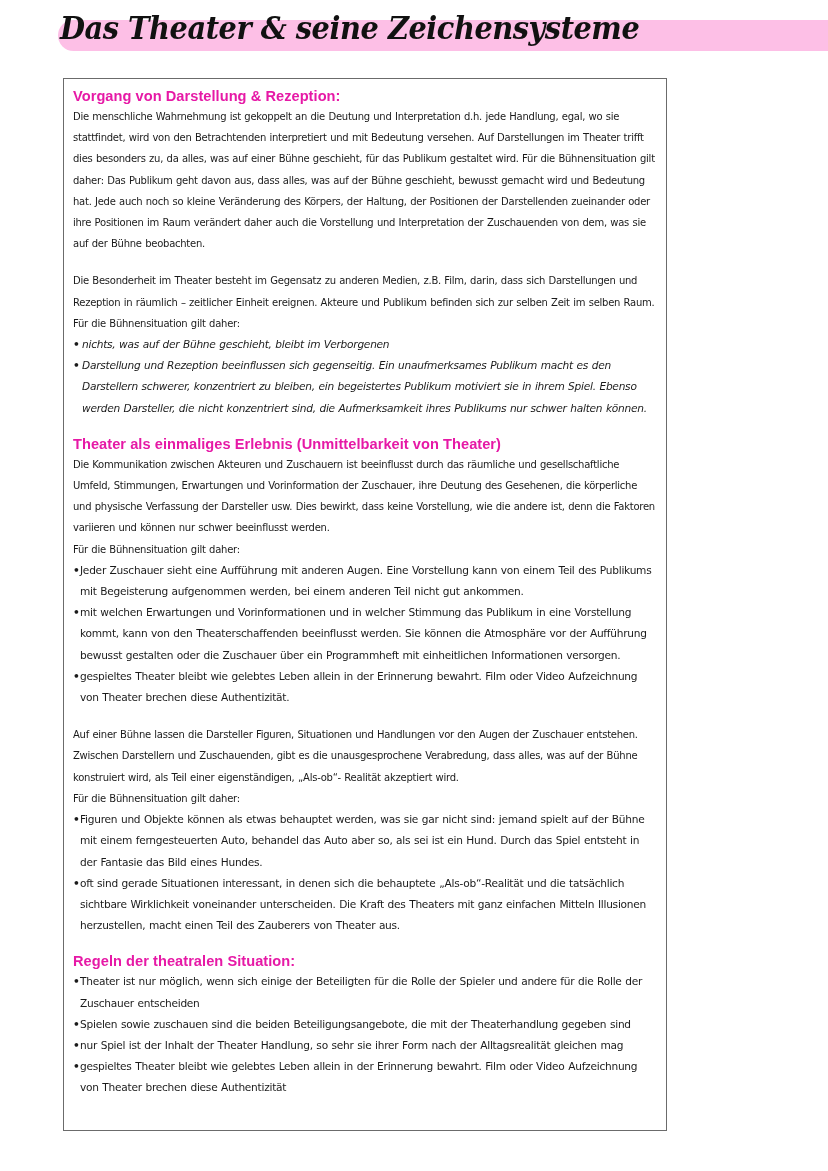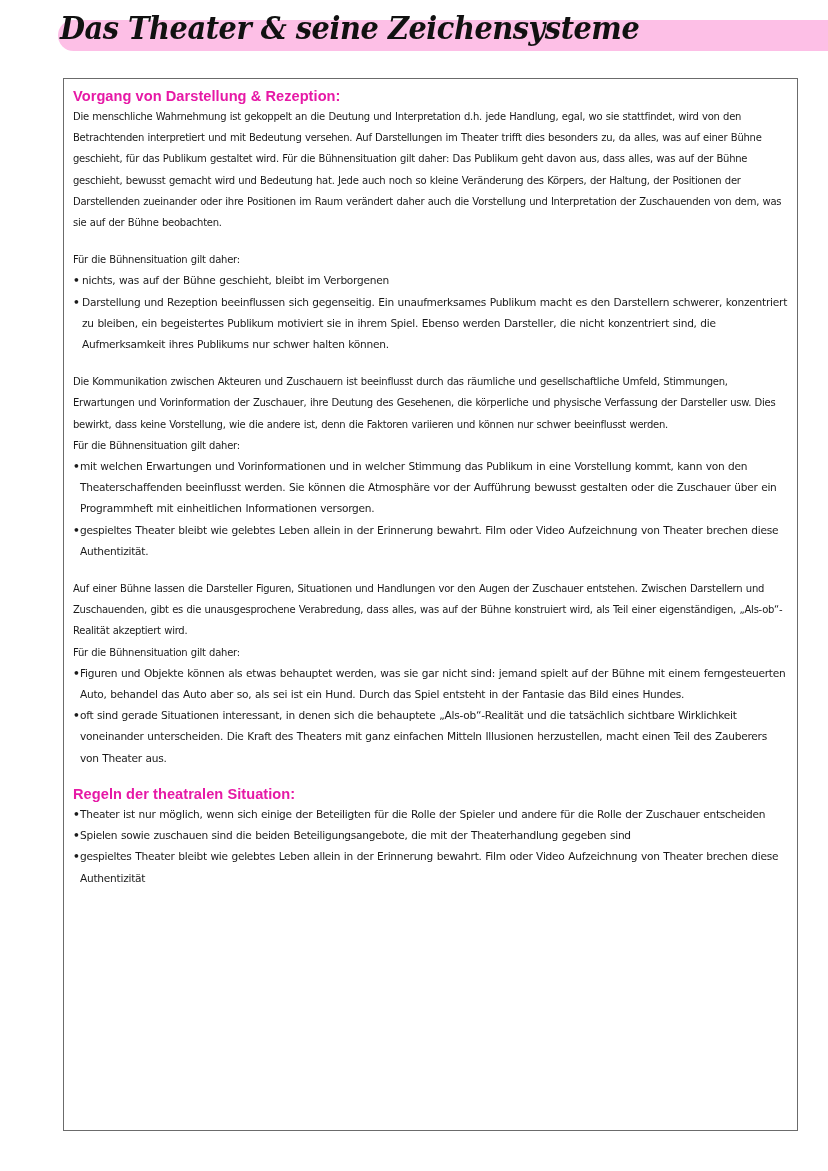--- a/index.html
+++ b/index.html
@@ -37,21 +37,21 @@
       color: #111111;
       line-height: 44px;
       white-space: nowrap;
       transform: scaleX(0.93);
       transform-origin: left center;
     }
     .content-box {
       position: absolute;
       left: 63px;
       top: 78px;
-      width: 735px;
+      width: 604px;
       height: 1053px;
       border: 1.5px solid #6b6b6b;
       box-sizing: border-box;
       padding: 8px 8px 0 9px;
     }
     .section {
       margin: 0 0 16px 0;
     }
     .section-heading {
       margin: 0;
@@ -79,21 +79,21 @@
     .bullet-item {
       position: relative;
       padding-left: 7px;
       font-family: "DejaVu Sans", sans-serif;
       font-size: 10.6px;
       line-height: 21.2px;
       letter-spacing: -0.25px;
       word-spacing: 0.5px;
       color: #1a1a1a;
     }
-    .bullet-item.spaced { padding-left: 9px; }
+    .bullet-item.spaced { padding-left: 9px; font-style: italic; }
     .bullet-item.flush-wrap {
       padding-left: 0;
     }
     .bullet-dot {
       display: inline-block;
       width: 7px;
       margin-left: -7px;
       font-weight: bold;
     }
     .bullet-item.spaced .bullet-dot { width: 9px; margin-left: -9px; }
@@ -106,47 +106,51 @@
 <h1 class="page-title">Das Theater &amp; seine Zeichensysteme</h1>
 
 <div class="content-box">
 
   <section class="section">
     <h2 class="section-heading">Vorgang von Darstellung &amp; Rezeption:</h2>
     <p class="para">Die menschliche Wahrnehmung ist gekoppelt an die Deutung und Interpretation d.h. jede Handlung, egal, wo sie stattfindet, wird von den Betrachtenden interpretiert und mit Bedeutung versehen. Auf Darstellungen im Theater trifft dies besonders zu, da alles, was auf einer Bühne geschieht, für das Publikum gestaltet wird. Für die Bühnensituation gilt daher: Das Publikum geht davon aus, dass alles, was auf der Bühne geschieht, bewusst gemacht wird und Bedeutung hat. Jede auch noch so kleine Veränderung des Körpers, der Haltung, der Positionen der Darstellenden zueinander oder ihre Positionen im Raum verändert daher auch die Vorstellung und Interpretation der Zuschauenden von dem, was sie auf der Bühne beobachten.</p>
   </section>
 
   <section class="section">
+    <p class="para">Die Besonderheit im Theater besteht im Gegensatz zu anderen Medien, z.B. Film, darin, dass sich Darstellungen und Rezeption in räumlich – zeitlicher Einheit ereignen. Akteure und Publikum befinden sich zur selben Zeit im selben Raum.</p>
     <p class="para">Für die Bühnensituation gilt daher:</p>
     <ul class="bullets">
       <li class="bullet-item spaced"><span class="bullet-dot">•</span><span>nichts, was auf der Bühne geschieht, bleibt im Verborgenen</span></li>
       <li class="bullet-item spaced"><span class="bullet-dot">•</span><span>Darstellung und Rezeption beeinflussen sich gegenseitig. Ein unaufmerksames Publikum macht es den Darstellern schwerer, konzentriert zu bleiben, ein begeistertes Publikum motiviert sie in ihrem Spiel. Ebenso werden Darsteller, die nicht konzentriert sind, die Aufmerksamkeit ihres Publikums nur schwer halten können.</span></li>
     </ul>
   </section>
 
   <section class="section">
+    <h2 class="section-heading">Theater als einmaliges Erlebnis (Unmittelbarkeit von Theater)</h2>
     <p class="para">Die Kommunikation zwischen Akteuren und Zuschauern ist beeinflusst durch das räumliche und gesellschaftliche Umfeld, Stimmungen, Erwartungen und Vorinformation der Zuschauer, ihre Deutung des Gesehenen, die körperliche und physische Verfassung der Darsteller usw. Dies bewirkt, dass keine Vorstellung, wie die andere ist, denn die Faktoren variieren und können nur schwer beeinflusst werden.</p>
     <p class="para">Für die Bühnensituation gilt daher:</p>
     <ul class="bullets">
+      <li class="bullet-item"><span class="bullet-dot">•</span><span>Jeder Zuschauer sieht eine Aufführung mit anderen Augen. Eine Vorstellung kann von einem Teil des Publikums mit Begeisterung aufgenommen werden, bei einem anderen Teil nicht gut ankommen.</span></li>
       <li class="bullet-item"><span class="bullet-dot">•</span><span>mit welchen Erwartungen und Vorinformationen und in welcher Stimmung das Publikum in eine Vorstellung kommt, kann von den Theaterschaffenden beeinflusst werden. Sie können die Atmosphäre vor der Aufführung bewusst gestalten oder die Zuschauer über ein Programmheft mit einheitlichen Informationen versorgen.</span></li>
       <li class="bullet-item"><span class="bullet-dot">•</span><span>gespieltes Theater bleibt wie gelebtes Leben allein in der Erinnerung bewahrt. Film oder Video Aufzeichnung von Theater brechen diese Authentizität.</span></li>
     </ul>
   </section>
 
   <section class="section">
     <p class="para">Auf einer Bühne lassen die Darsteller Figuren, Situationen und Handlungen vor den Augen der Zuschauer entstehen. Zwischen Darstellern und Zuschauenden, gibt es die unausgesprochene Verabredung, dass alles, was auf der Bühne konstruiert wird, als Teil einer eigenständigen, „Als-ob“- Realität akzeptiert wird.</p>
     <p class="para">Für die Bühnensituation gilt daher:</p>
     <ul class="bullets">
       <li class="bullet-item"><span class="bullet-dot">•</span><span>Figuren und Objekte können als etwas behauptet werden, was sie gar nicht sind: jemand spielt auf der Bühne mit einem ferngesteuerten Auto, behandel das Auto aber so, als sei ist ein Hund. Durch das Spiel entsteht in der Fantasie das Bild eines Hundes.</span></li>
       <li class="bullet-item"><span class="bullet-dot">•</span><span>oft sind gerade Situationen interessant, in denen sich die behauptete „Als-ob“-Realität und die tatsächlich sichtbare Wirklichkeit voneinander unterscheiden. Die Kraft des Theaters mit ganz einfachen Mitteln Illusionen herzustellen, macht einen Teil des Zauberers von Theater aus.</span></li>
     </ul>
   </section>
 
   <section class="section">
     <h2 class="section-heading">Regeln der theatralen Situation:</h2>
     <ul class="bullets">
       <li class="bullet-item"><span class="bullet-dot">•</span><span>Theater ist nur möglich, wenn sich einige der Beteiligten für die Rolle der Spieler und andere für die Rolle der Zuschauer entscheiden</span></li>
       <li class="bullet-item"><span class="bullet-dot">•</span><span>Spielen sowie zuschauen sind die beiden Beteiligungsangebote, die mit der Theaterhandlung gegeben sind</span></li>
+      <li class="bullet-item"><span class="bullet-dot">•</span><span>nur Spiel ist der Inhalt der Theater Handlung, so sehr sie ihrer Form nach der Alltagsrealität gleichen mag</span></li>
       <li class="bullet-item"><span class="bullet-dot">•</span><span>gespieltes Theater bleibt wie gelebtes Leben allein in der Erinnerung bewahrt. Film oder Video Aufzeichnung von Theater brechen diese Authentizität</span></li>
     </ul>
   </section>
 
 </div>
 
 </body></html>

